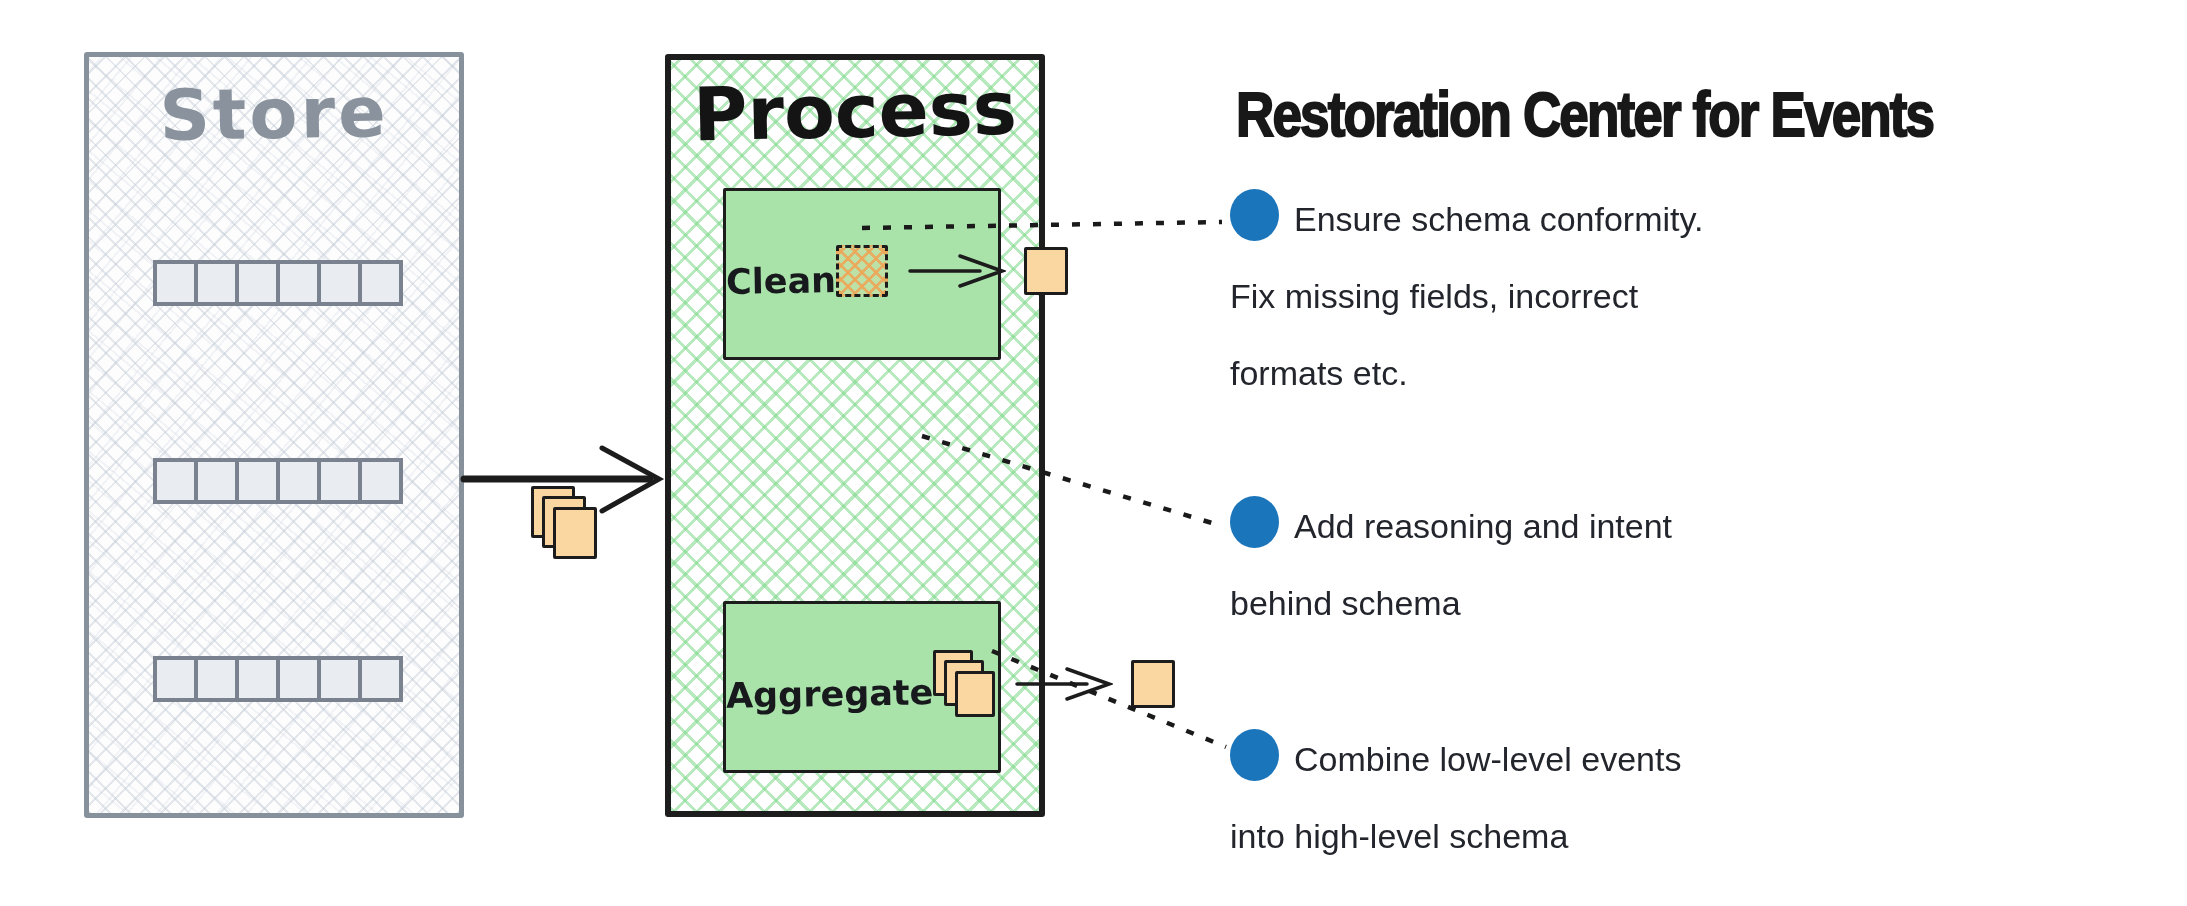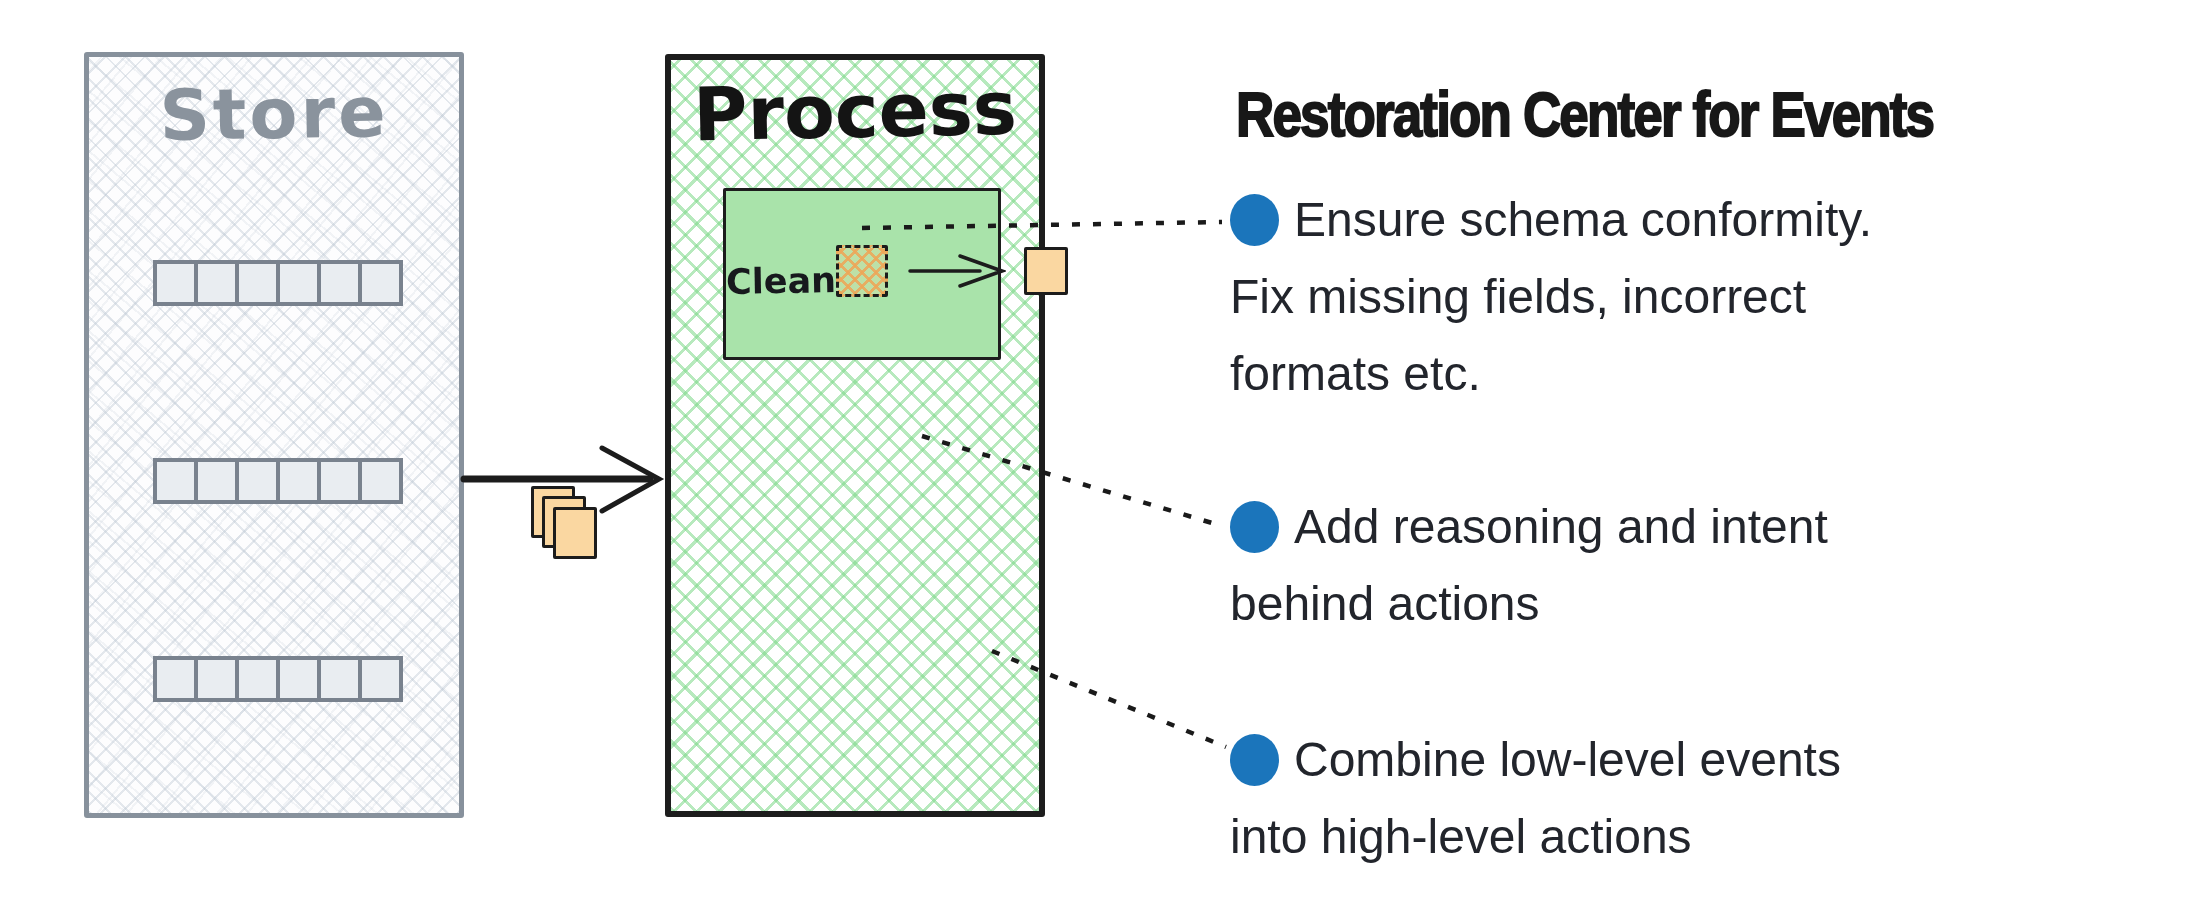--- a/index.html
+++ b/index.html
@@ -84,21 +84,21 @@
   
   .panel-title{
     position:absolute;left:1236px;top:78px;margin:0;
     font-size:57px;font-weight:700;color:#181818;letter-spacing:-2px;
     transform:scale(0.93,1.1);transform-origin:left top;
     -webkit-text-stroke:1.8px #181818;
     white-space:nowrap;
   }
   .bullet{
     position:absolute;left:1230px;margin:0;width:920px;
-    font-size:48px;line-height:77px;color:#22252c;
+    font-size:34px;line-height:77px;color:#22252c;
   }
   .bullet .dot{
     display:inline-block;width:49px;height:52px;border-radius:50%;
     background:#1b75bb;margin-right:15px;vertical-align:-10px;
   }
   .bullet .btext{white-space:pre-line;}
   .b1{top:181px;}
   .b2{top:488px;}
   .b3{top:721px;}
 </style>
@@ -149,37 +149,51 @@
       <div class="icon-row">
         <div class="dirty-sq"></div>
         <svg width="100" height="44" viewBox="0 0 100 44">
           <path d="M4 22 L74 22 M54 7 L96 22 L54 37" fill="none" stroke="#1c1c1c" stroke-width="3.5" stroke-linecap="round"></path>
         </svg>
         <div class="orange-sq result-sq"></div>
       </div>
     </div>
 
 
+    <div class="step" style="top:541px">
+      <div class="step-label hand">Aggregate</div>
+      <div class="icon-row">
+        <div class="stack agg-stack">
+          <div class="card c1"></div>
+          <div class="card c2"></div>
+          <div class="card c3"></div>
+        </div>
+        <svg width="100" height="44" viewBox="0 0 100 44">
+          <path d="M4 22 L74 22 M54 7 L96 22 L54 37" fill="none" stroke="#1c1c1c" stroke-width="3.5" stroke-linecap="round"></path>
+        </svg>
+        <div class="orange-sq result-sq"></div>
+      </div>
+    </div>
   </section>
 
   <svg class="overlay" viewBox="0 0 2187 906">
     <path d="M464 479 L650 479" fill="none" stroke="#1c1c1c" stroke-width="7" stroke-linecap="round"></path>
     <path d="M602 448 L659 479 L602 511" fill="none" stroke="#1c1c1c" stroke-width="5" stroke-linecap="round"></path>
     <path d="M862 228 L1222 222" fill="none" stroke="#1a1a1a" stroke-width="4.5" stroke-dasharray="8 13"></path>
     <path d="M922 436 L1222 526" fill="none" stroke="#1a1a1a" stroke-width="4.5" stroke-dasharray="8 13"></path>
     <path d="M992 651 L1226 747" fill="none" stroke="#1a1a1a" stroke-width="4.5" stroke-dasharray="8 13"></path>
   </svg>
 
   <aside>
     <h1 class="panel-title">Restoration Center for Events</h1>
 
     <p class="bullet b1"><span class="dot"></span><span class="btext">Ensure schema conformity.
 Fix missing fields, incorrect
 formats etc.</span></p>
 
     <p class="bullet b2"><span class="dot"></span><span class="btext">Add reasoning and intent
-behind actions</span></p>
+behind schema</span></p>
 
     <p class="bullet b3"><span class="dot"></span><span class="btext">Combine low-level events
-into high-level actions</span></p>
+into high-level schema</span></p>
   </aside>
 
 </div>
 
 </body></html>

